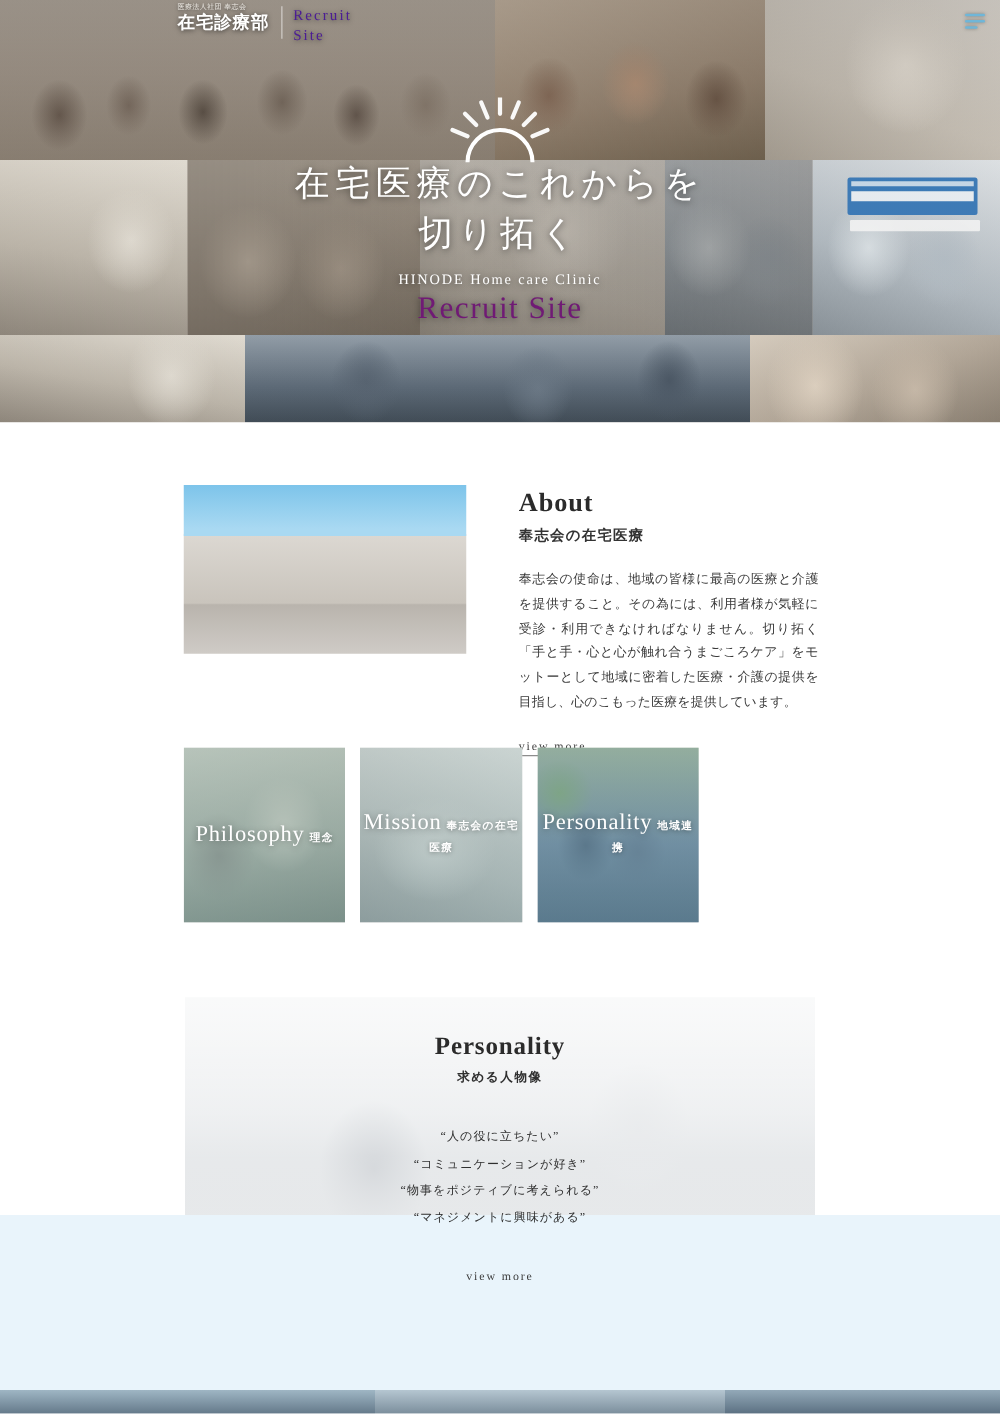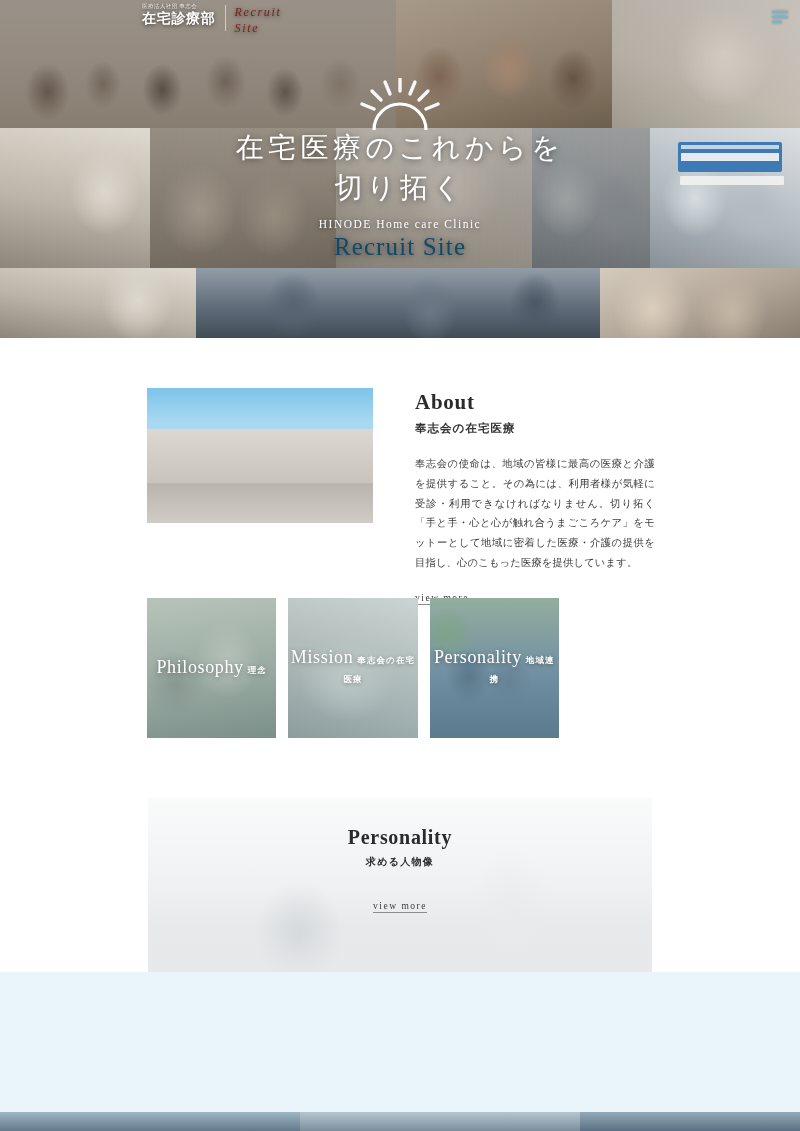--- a/index.html
+++ b/index.html
@@ -60,35 +60,35 @@
   .hero-band { position:absolute; left:150px; top:128px; width:500px; height:140px;
       background:linear-gradient(90deg, rgba(32,27,22,.34), rgba(32,27,22,.20) 45%, rgba(32,27,22,.34));
       mix-blend-mode:multiply; }
 
   .hero-copy { position:absolute; left:0; right:0; top:128px; text-align:center; z-index:6; }
   .hero-h1 { color:#fff; font-size:28px; line-height:1.42; letter-spacing:.16em;
       font-weight:400; text-shadow:0 1px 6px rgba(0,0,0,.55); }
   .hero-h1 span { display:block; }
   .hero-sub { margin-top:10px; color:#fff; font-size:11.5px; letter-spacing:.13em;
       text-shadow:0 1px 5px rgba(0,0,0,.5); }
-  .hero-logo2 { margin-top:3px; color:#0c4a6e; font-size:25px; letter-spacing:.045em;
+  .hero-logo2 { margin-top:3px; color:#701a75; font-size:25px; letter-spacing:.045em;
       text-shadow:0 1px 6px rgba(0,0,0,.55);text-align:center; }
 
   
   .site-header { position:absolute; top:0; left:0; width:632px; height:34px; z-index:20;
       display:flex; align-items:flex-start; }
   .brand { position:absolute; left:142px; top:4px; display:flex; align-items:flex-start; gap:9px; }
   .brand-jp { line-height:1; }
   .brand-sm { display:block; font-size:5.6px; color:#f2efe9; letter-spacing:.06em; margin-bottom:2px;
       text-shadow:0 1px 3px rgba(0,0,0,.6); }
   .brand-lg { display:block; font-size:14px; color:#ffffff; letter-spacing:.05em; font-weight:700;
       text-shadow:0 1px 4px rgba(0,0,0,.6); }
   .brand-div { width:1px; height:26px; background:rgba(255,255,255,.55); margin-top:1px; }
-  .brand-en { color:#7f1d1d; font-size:12px; line-height:1.35; letter-spacing:.14em;
-      text-shadow:0 1px 4px rgba(0,0,0,.6);font-style:italic; }
+  .brand-en { color:#4c1d95; font-size:12px; line-height:1.35; letter-spacing:.14em;
+      text-shadow:0 1px 4px rgba(0,0,0,.6); }
   .brand-en span { display:block; }
 
   .hamburger { position:absolute; right:12px; top:11px; width:16px; height:12px; z-index:25; cursor:pointer; }
   .hamburger i { display:block; height:1.6px; background:#6fb6d8; margin-bottom:3.4px; border-radius:1px;
       box-shadow:0 0 3px rgba(0,0,0,.35); }
   .hamburger i:nth-child(1){ width:16px; }
   .hamburger i:nth-child(2){ width:16px; }
   .hamburger i:nth-child(3){ width:10px; }
 
   .sunburst { position:absolute; left:352px; top:78px; width:96px; height:52px; z-index:7; }
@@ -266,20 +266,26 @@
     </span>
   </a>
 </section>
 
 <section class="personality">
   <div class="tex-pers"></div>
   <div class="pers-veil"></div>
   <div class="pers-inner">
     <h2 class="pers-en">Personality</h2>
     <h3 class="pers-jp">求める人物像</h3>
+    <ul class="pers-list">
+      <li>“人の役に立ちたい”</li>
+      <li>“コミュニケーションが好き”</li>
+      <li>“物事をポジティブに考えられる”</li>
+      <li>“マネジメントに興味がある”</li>
+    </ul>
     <div class="pers-more">
       <a class="view-more" style="margin-top:0;">view more</a>
     </div>
   </div>
 </section>
 
 <div class="blue-band"></div>
 <div class="next-strip">
   <div class="ph tex-n1" style="left:0;width:300px;"></div>
   <div class="ph tex-n2" style="left:300px;width:280px;"></div>

